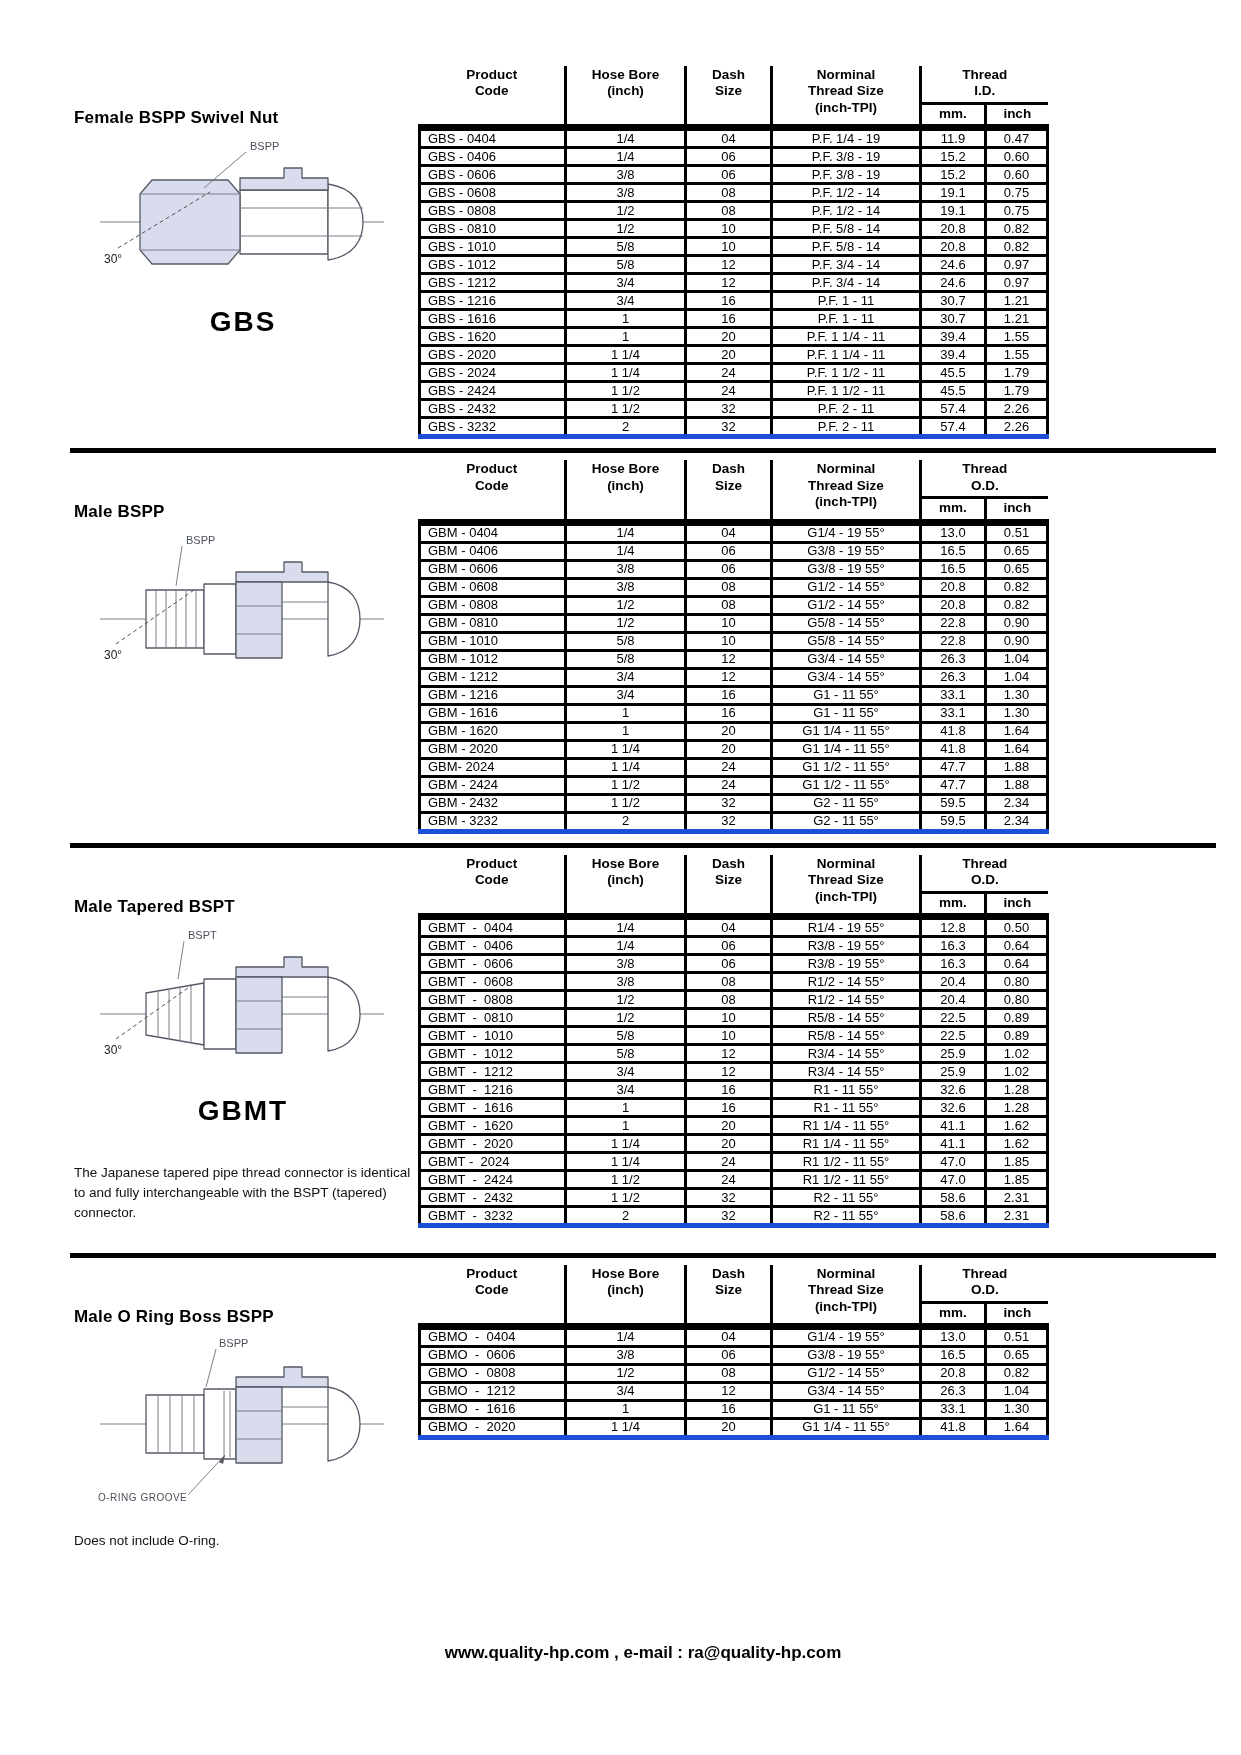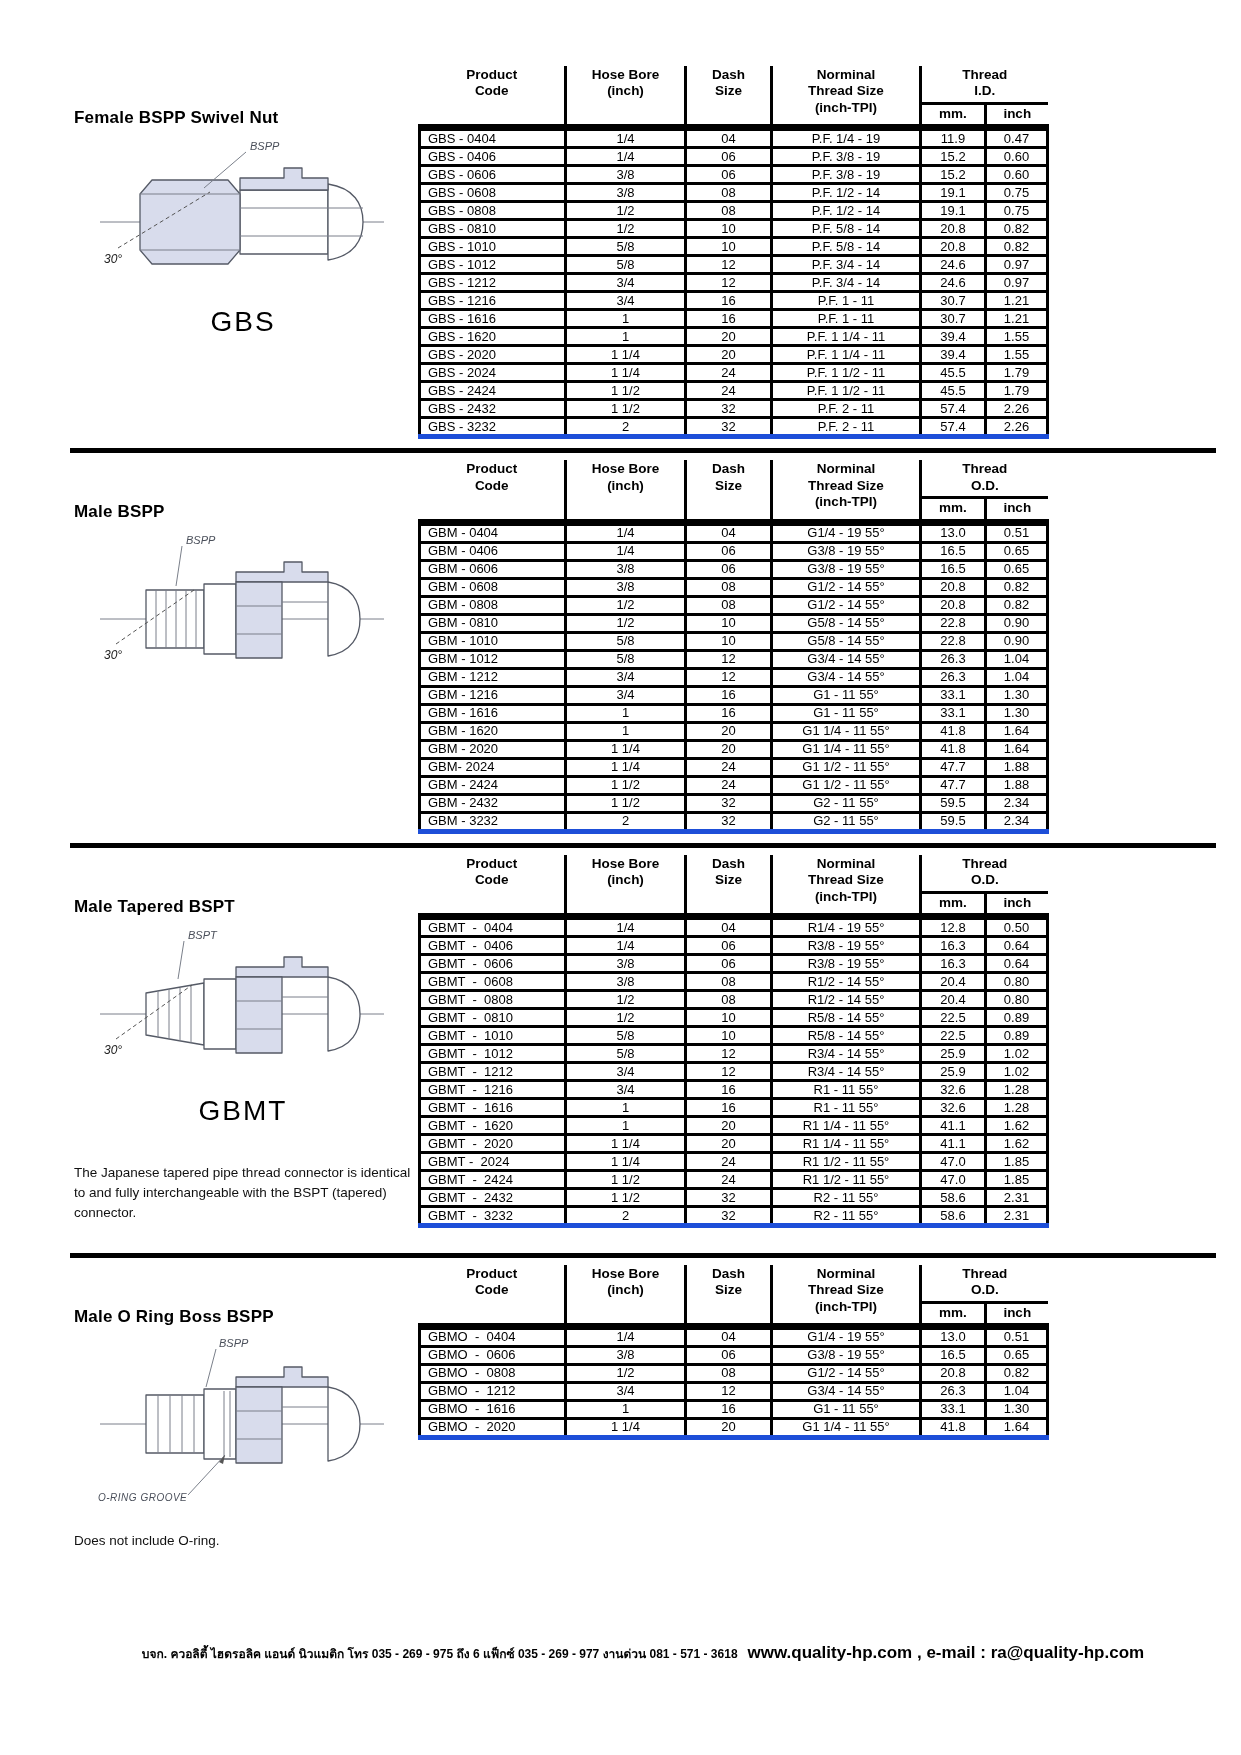--- a/index.html
+++ b/index.html
@@ -4,22 +4,22 @@
 <style>
   html,body{margin:0;padding:0;background:#fff;color:#000;font-family:"Liberation Sans",sans-serif;}
   #page{width:1241px;min-height:1755px;box-sizing:border-box;padding:66px 25px 20px 70px;background:#fff;}
 
   section.catalog-section{display:flex;align-items:flex-start;padding-top:7px;margin-top:9px;}
   section.catalog-section.first{border-top:none;margin-top:0;padding-top:0;}
   section.catalog-section:not(.first){border-top:5px solid #000;}
 
   .left-col{width:348px;flex:none;display:flex;flex-direction:column;margin-top:40px;}
   .section-title{font-size:17px;font-weight:bold;margin:2px 0 0 4px;letter-spacing:.2px;}
-  .diagram-slot{margin:2px 0 0 18px;font-style:italic;}
-  .code-label{font-size:28px;font-weight:normal;letter-spacing:2px;text-align:center;width:310px;margin:-6px 0 0 18px;}
+  .diagram-slot{margin:2px 0 0 18px;}
+  .code-label{font-size:28px;font-weight:bold;letter-spacing:2px;text-align:center;width:310px;margin:-6px 0 0 18px;}
   .notes{margin:44px 0 0 4px;}
   .sec-gbmt .notes{margin-top:36px;}
   .sec-gbmo .notes{margin-top:6px;}
   .note{font-size:13.5px;line-height:1.5;margin:0 0 20px;width:338px;color:#111;}
 
   .right-col{flex:none;width:628px;}
   .spec-table{border-collapse:collapse;table-layout:fixed;width:628px;}
   .spec-table th{font-size:13.5px;font-weight:bold;line-height:1.22;padding:1px 0 2px;vertical-align:top;text-align:center;}
   .spec-table thead th{border:3px solid #000;border-top:none;}
   .spec-table thead tr:first-child th:first-child{border-left:none;}
@@ -715,16 +715,15 @@
                 <td>G1 1/4 - 11 55°</td>
                 <td>41.8</td>
                 <td>1.64</td>
               </tr>
             </tbody>
       </table>
     </div>
   </section>
 </div>
   <div class="footer">
-    <span class="thai">บจก. ควอลิตี้ ไฮดรอลิค แอนด์ นิวแมติก โทร 035 - 269 - 975 ถึง 6   แฟ็กซ์  035 - 269 - 977   งานด่วน  081 - 571 - 3618</span>
     <span class="web">www.quality-hp.com ,  e-mail : ra@quality-hp.com</span>
   </div>
 </div>
 
 </body></html>

